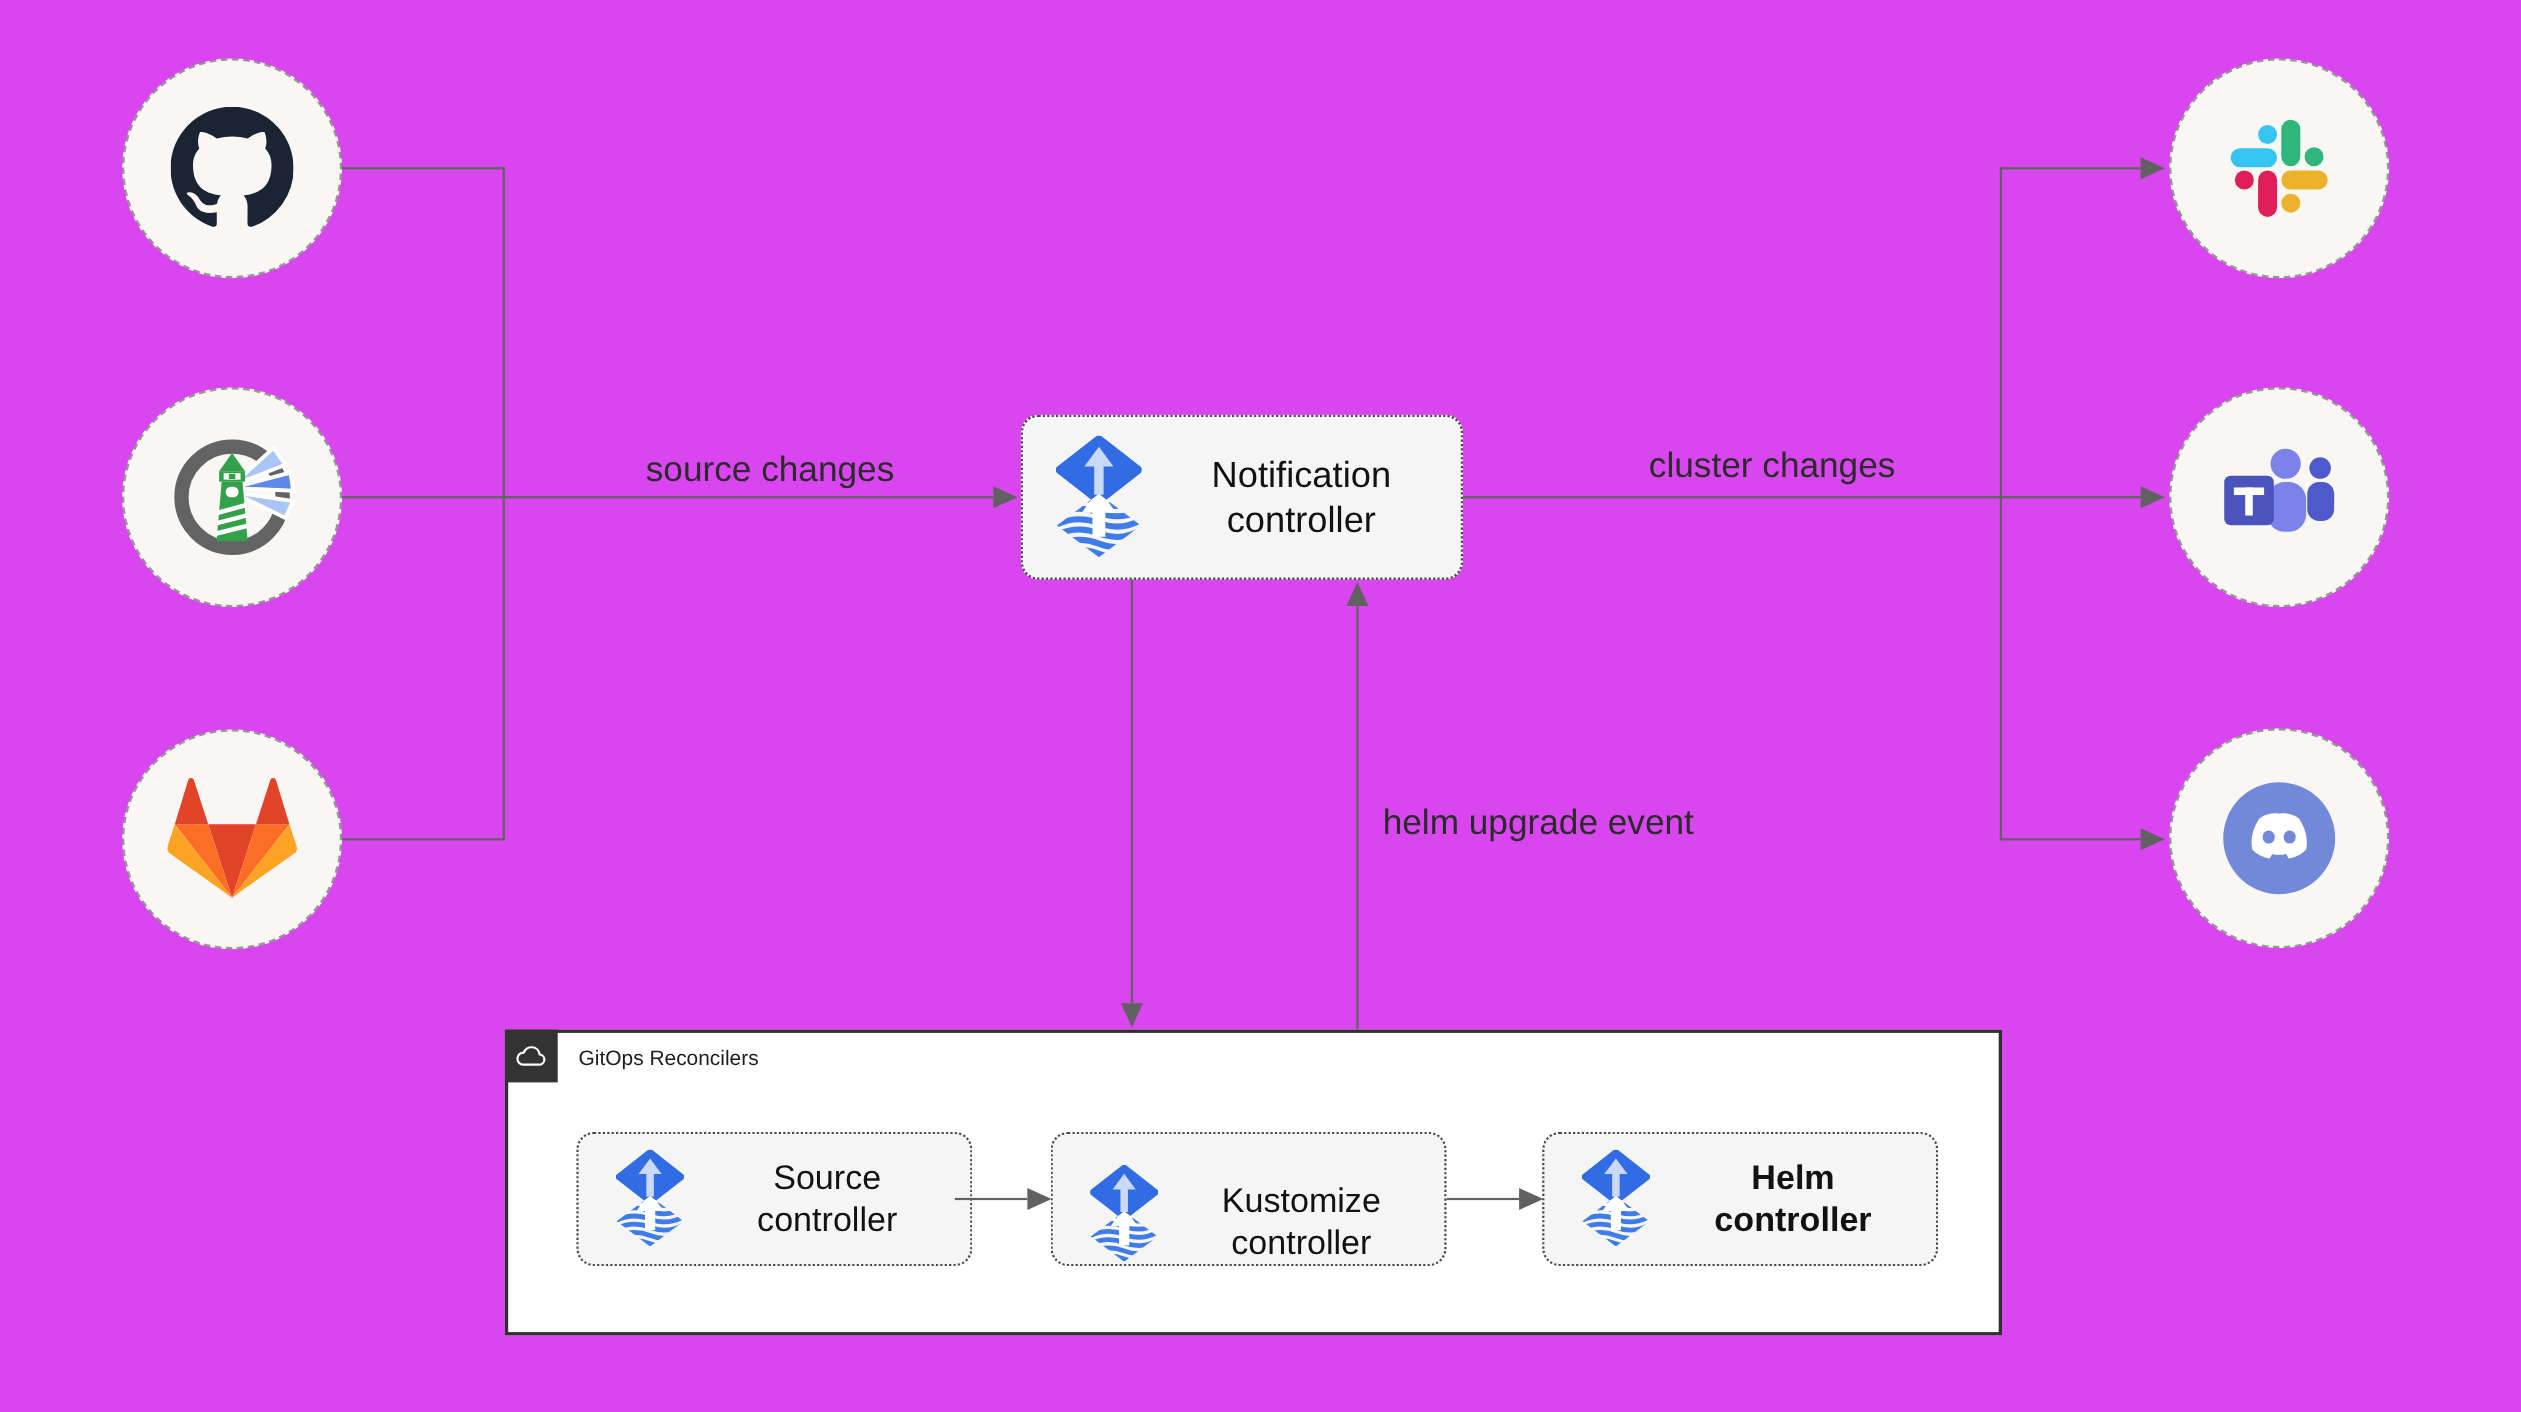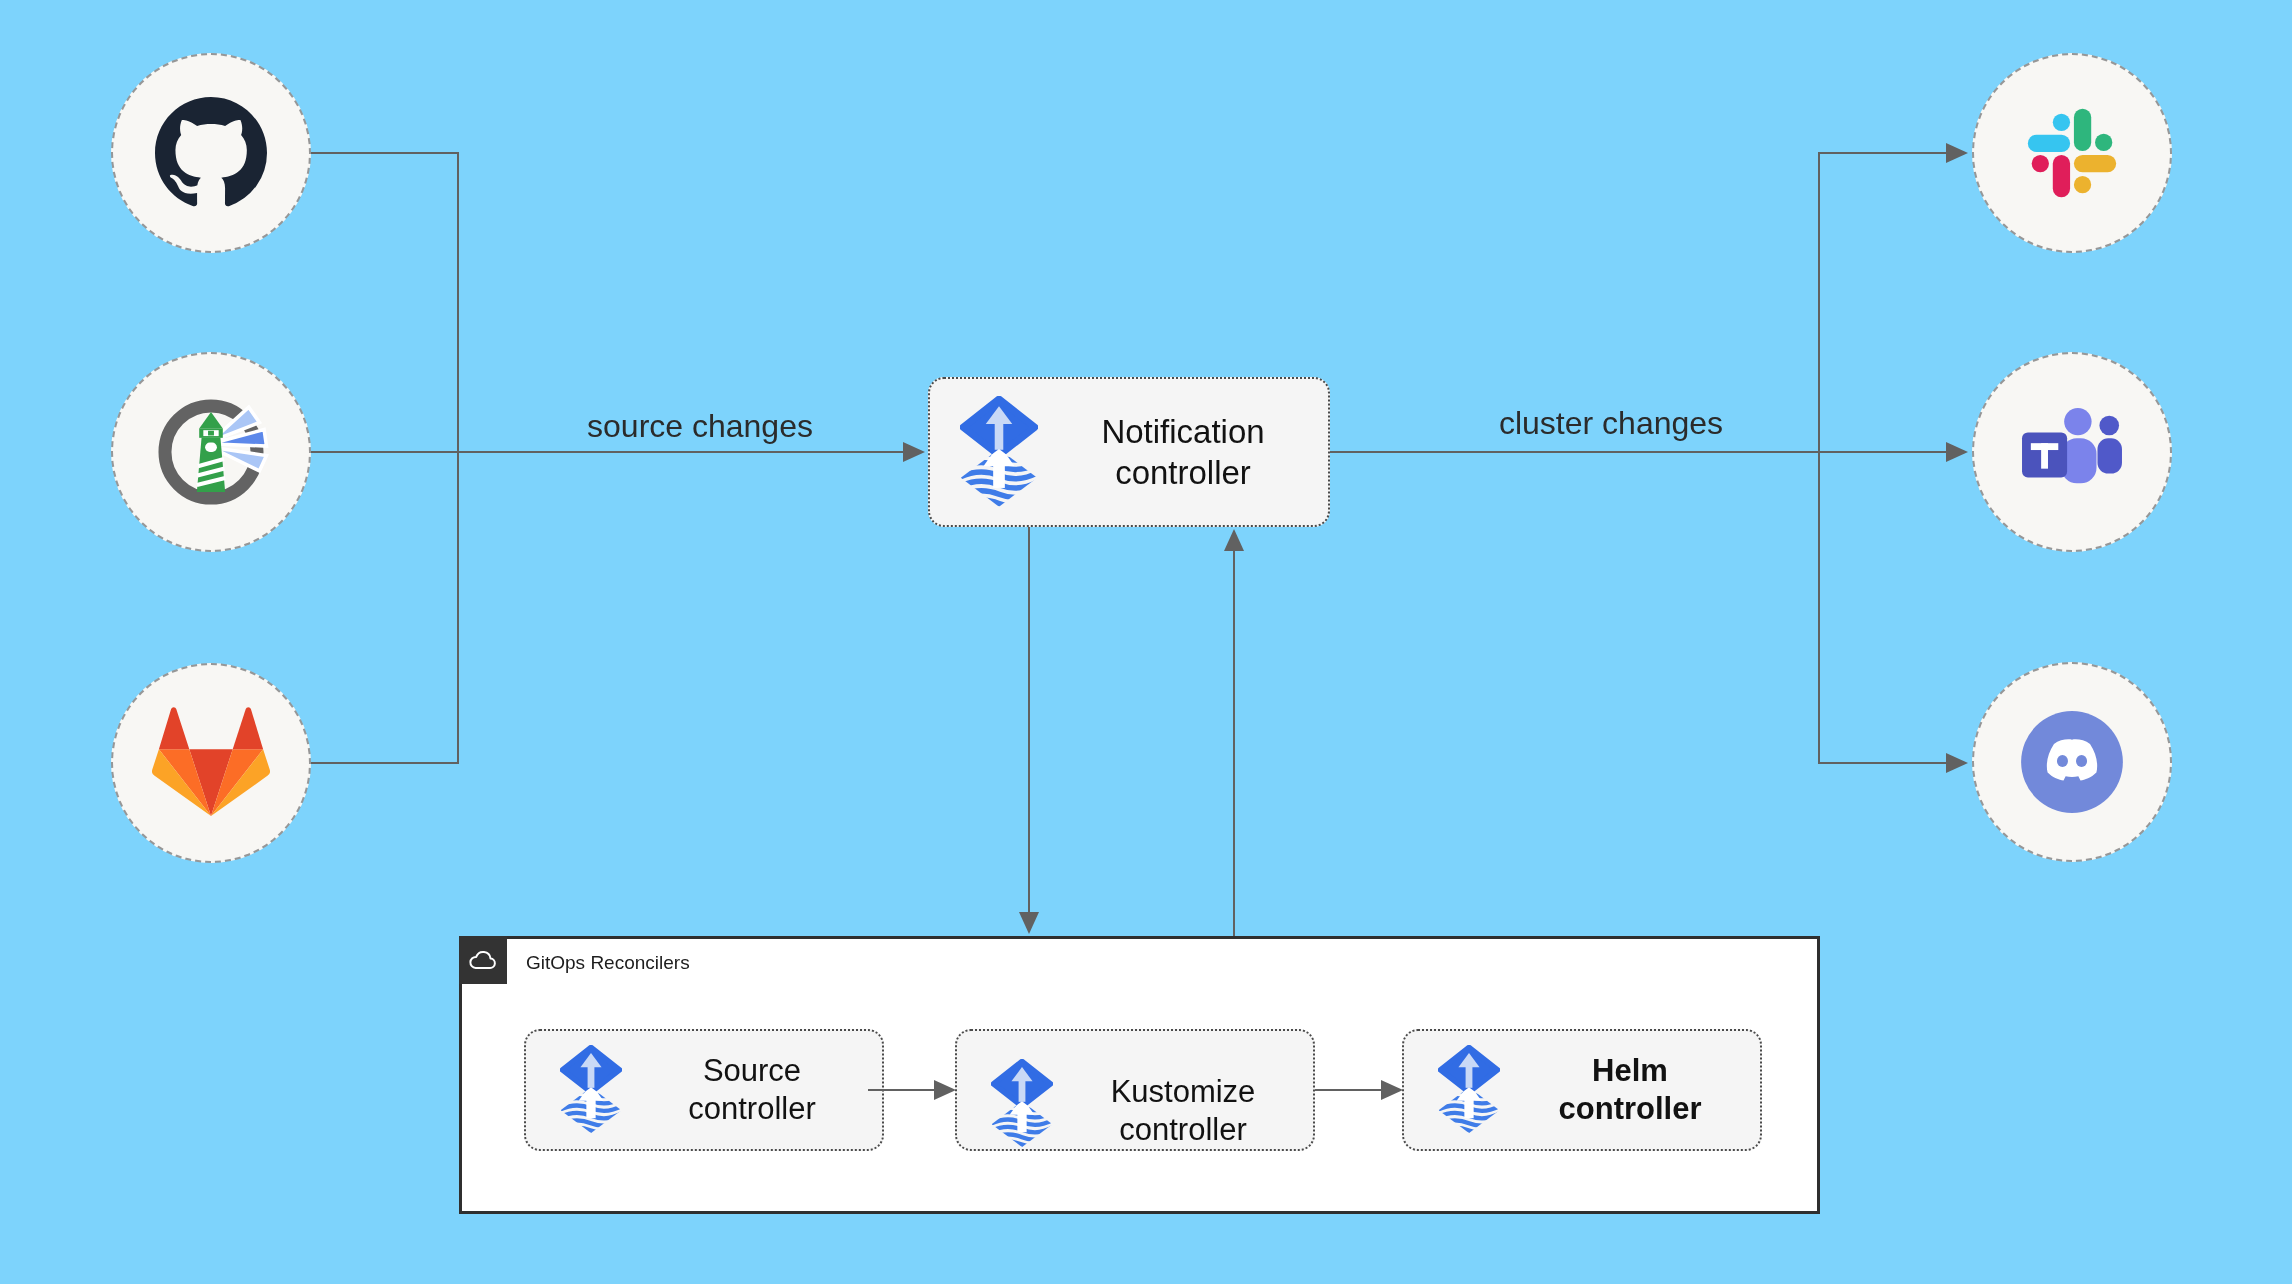--- a/index.html
+++ b/index.html
@@ -1,16 +1,16 @@
 <!DOCTYPE html>
 <html><head>
 <meta charset="utf-8">
 <style>
   html,body{margin:0;padding:0;background:#ffffff;}
-  #canvas{position:relative;width:2292px;height:1284px;background:#7dd3fc;overflow:hidden;
+  #canvas{position:relative;width:2292px;height:1284px;background:#d946ef;overflow:hidden;
           font-family:"Liberation Sans","DejaVu Sans",sans-serif;}
 
   
   .circle-node{position:absolute;width:200px;height:200px;box-sizing:border-box;
     border:2px dashed #979797;border-radius:50%;background:#f8f7f4;
     display:flex;align-items:center;justify-content:center;}
 
   
   .ctrl-box{position:absolute;box-sizing:border-box;background:#f5f5f5;
     border:2px dotted #4a4a4a;border-radius:16px;
@@ -188,20 +188,21 @@
   <div class="line" style="left:1818px;top:451px;width:128px;height:2px;"></div>
   <div class="arrow r" style="left:1946px;top:442px;"></div>
   <div class="line" style="left:1818px;top:762px;width:128px;height:2px;"></div>
   <div class="arrow r" style="left:1946px;top:753px;"></div>
 
   <div class="line" style="left:1028px;top:527px;width:2px;height:385px;"></div>
   <div class="arrow d" style="left:1019px;top:912px;"></div>
 
   <div class="line" style="left:1233px;top:549px;width:2px;height:387px;"></div>
   <div class="arrow u" style="left:1224px;top:529px;"></div>
+  <div class="edge-label" style="left:1257px;top:727px;width:400px;text-align:left;">helm upgrade event</div>
 
   <div class="group-box">
     <div class="group-badge">
       <svg class="icon" width="30" height="21">
           <use href="#sym-cloud"></use>
         </svg>
     </div>
     <div class="group-title">GitOps Reconcilers</div>
   </div>
 

